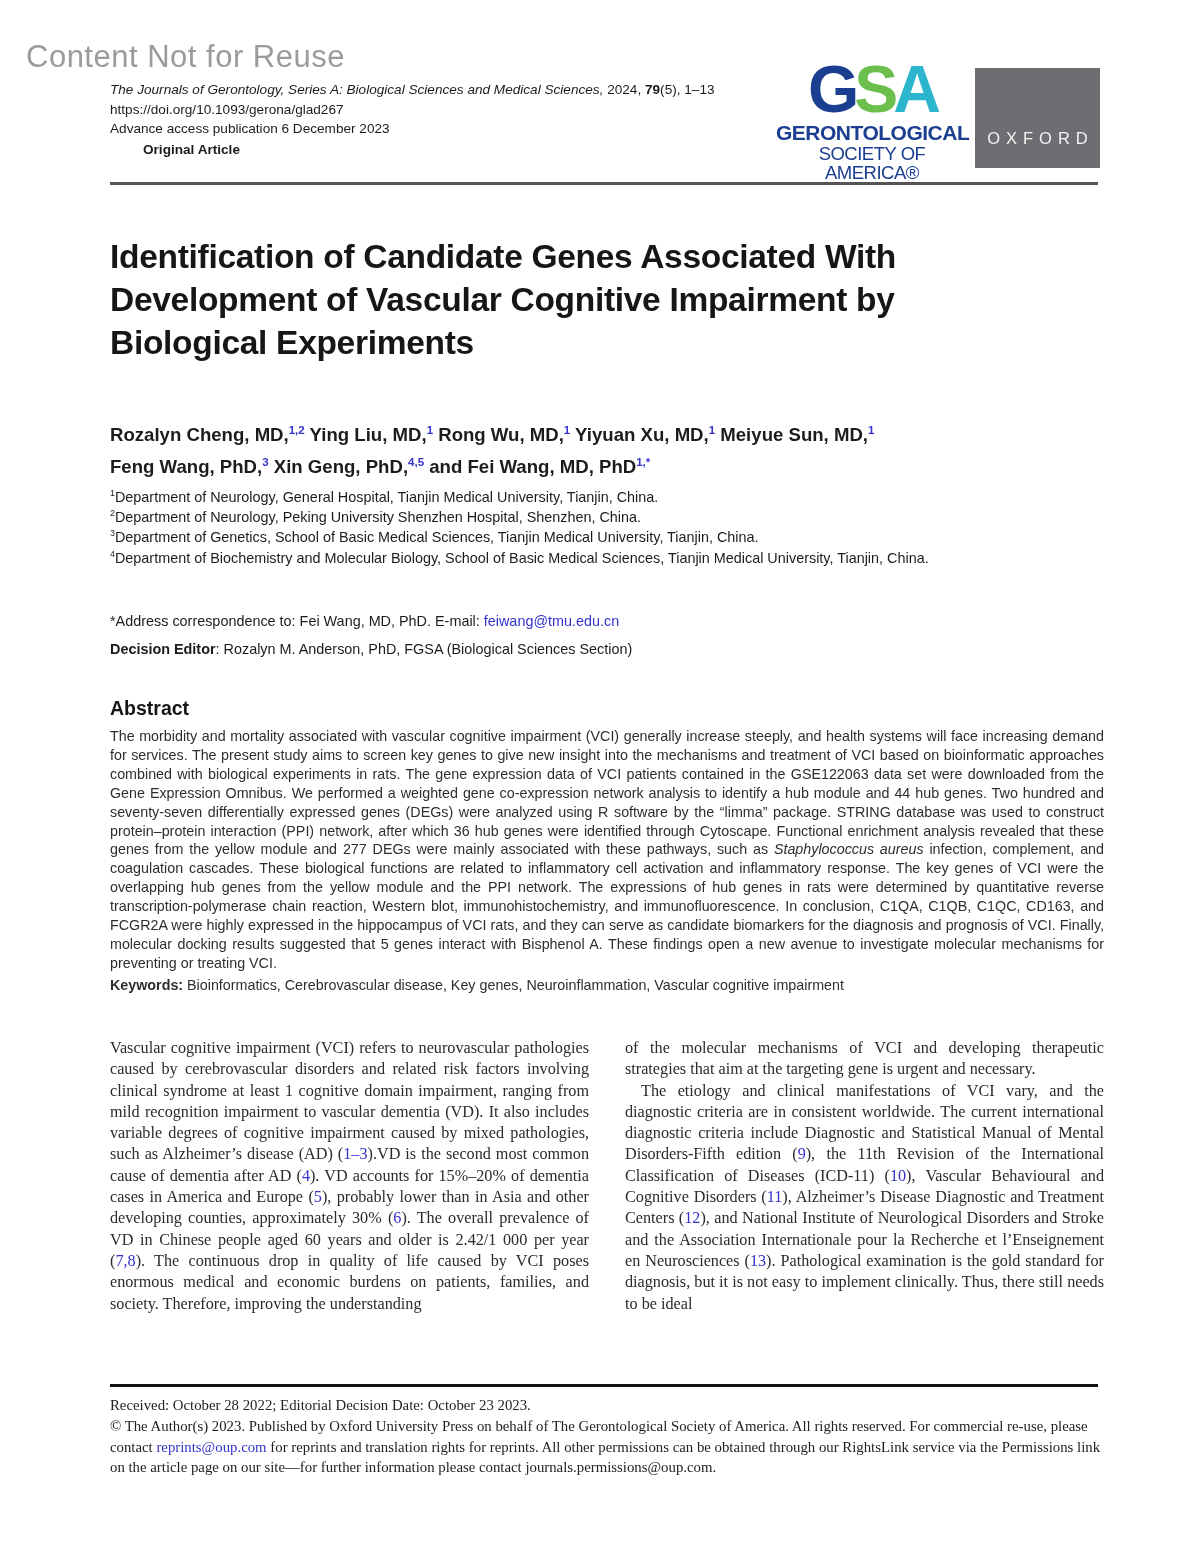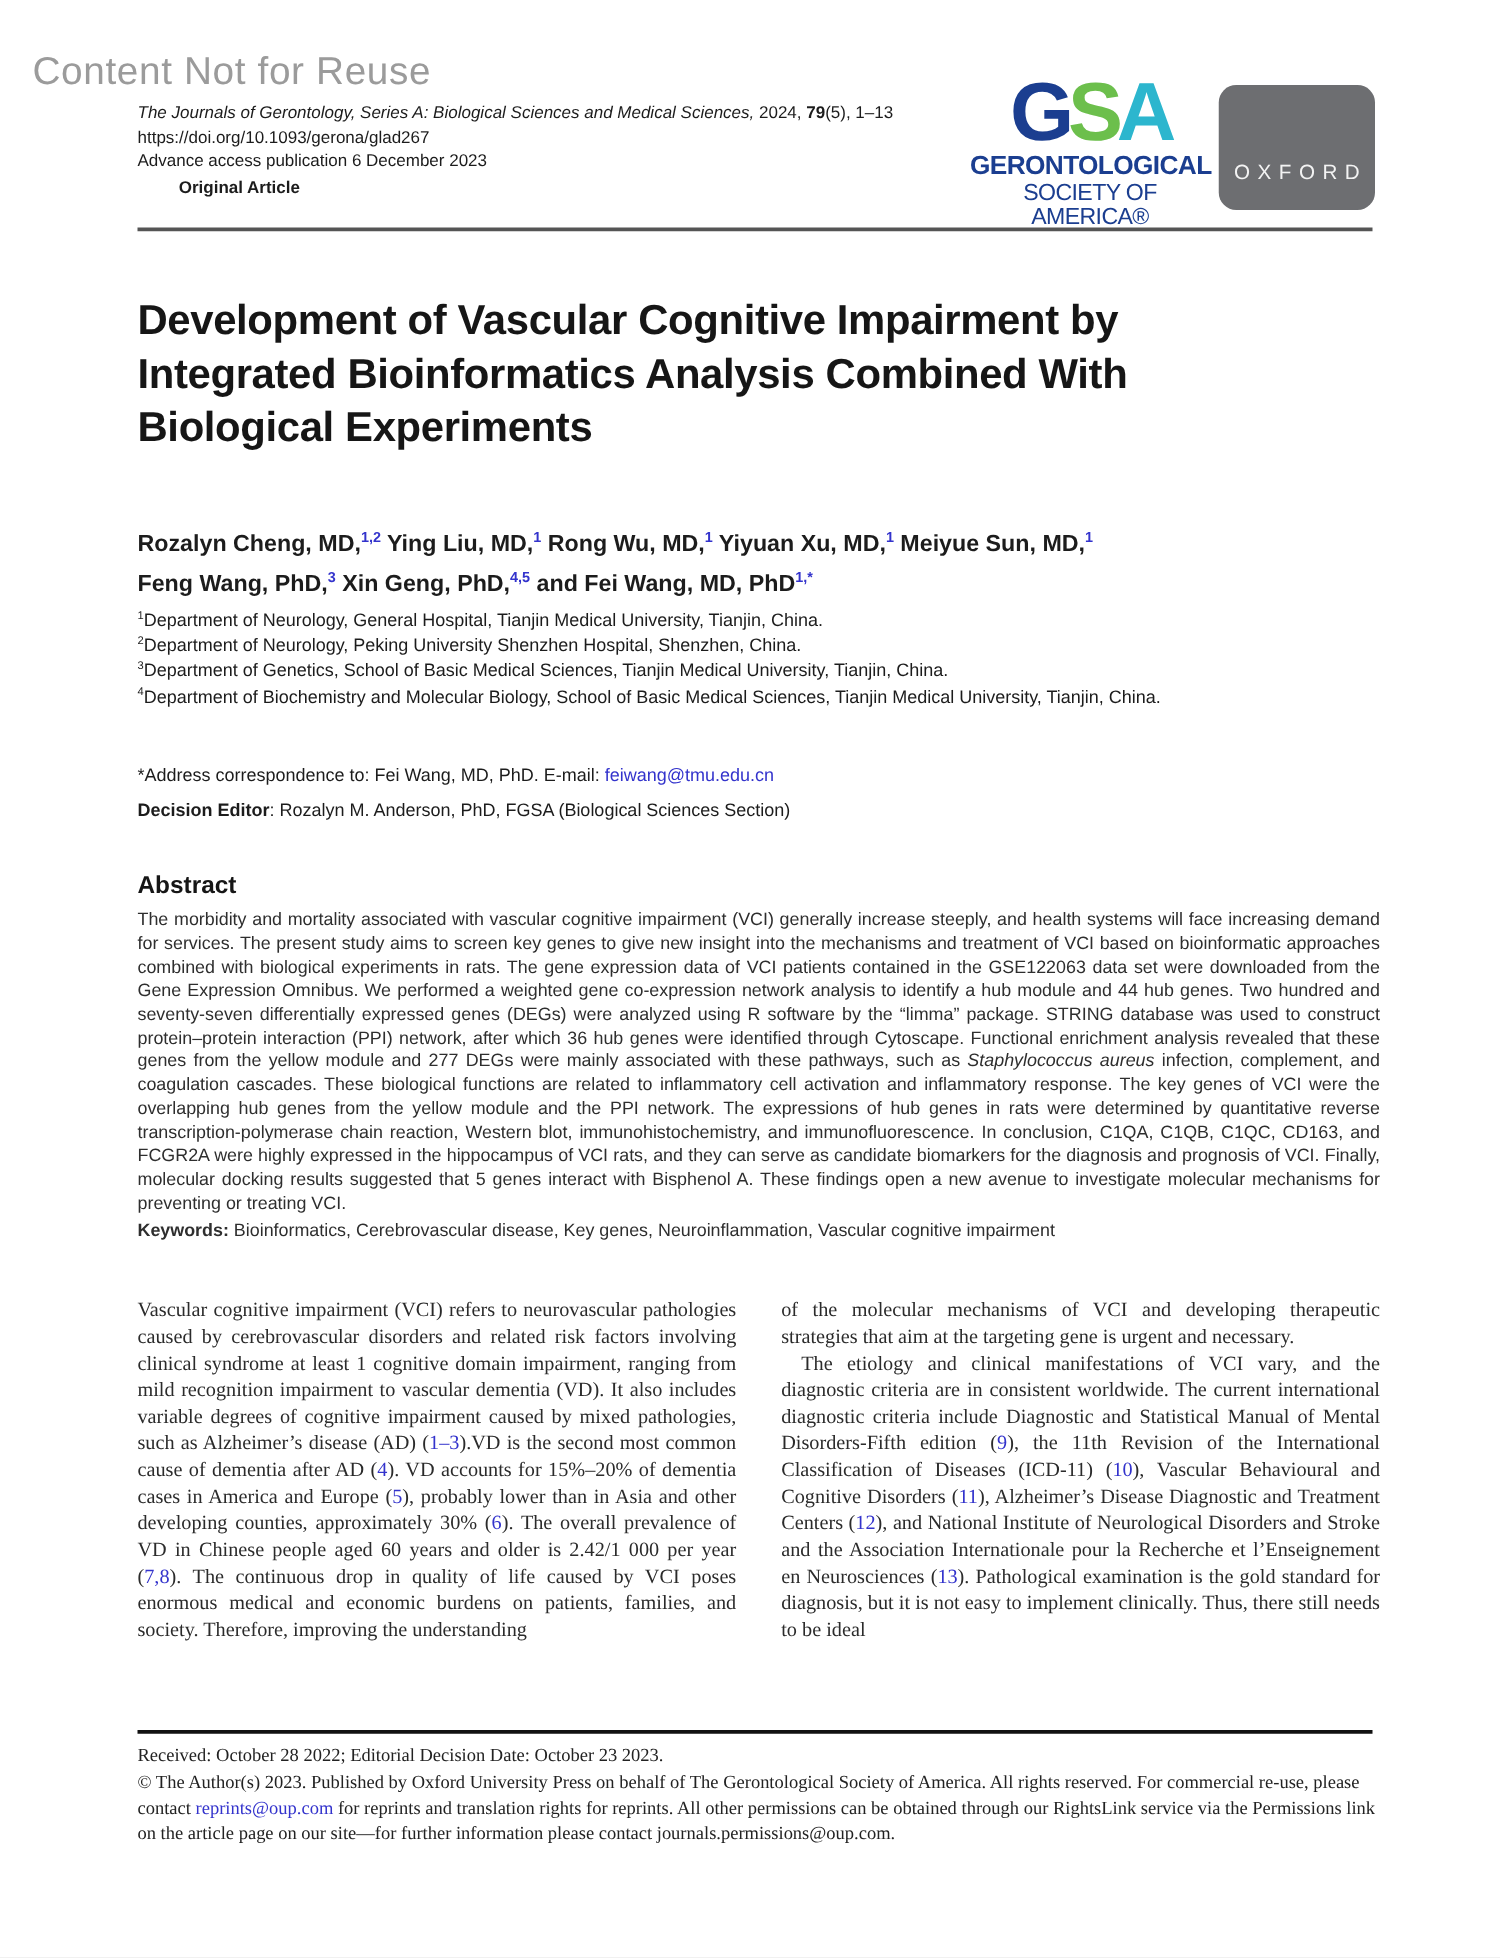--- a/index.html
+++ b/index.html
@@ -18,21 +18,21 @@
     position:absolute; left:110px; top:80px; width:660px;
     font-size:13.6px; line-height:19.5px; color:#1c1c1c;
   }
   .masthead-info .article-type { font-weight:bold; margin-top:1px;margin-left:33px; }
   .gsa-logo { position:absolute; left:776px; top:58px; width:192px; text-align:center; }
   .gsa-letters { font-size:66px; font-weight:bold; line-height:62px; letter-spacing:-5px; font-family:"Liberation Sans", sans-serif; }
   .gsa-line1 { font-size:21px; font-weight:bold; color:#1b3e90; line-height:22px; margin-top:2px; letter-spacing:-0.5px; }
   .gsa-line2 { font-size:18.5px; font-weight:normal; color:#1b3e90; line-height:19px; letter-spacing:-0.5px; }
   .oxford-logo {
     position:absolute; left:975px; top:68px; width:125px; height:100px;
-    background:#6d6e71; display:flex; align-items:flex-end; justify-content:center;border-radius:14px;
+    background:#6d6e71; display:flex; align-items:flex-end; justify-content:center;
   }
   .oxford-label { color:#f3f3f3; font-size:16.5px; letter-spacing:6px; padding-bottom:20px; padding-left:6px; }
   .header-rule { position:absolute; left:110px; top:182px; width:988px; height:3px; background:#555555; }
 
   
   .article-title {
     position:absolute; left:110px; top:235px; width:920px;
     font-size:33.5px; font-weight:bold; line-height:43px; color:#161616;
     letter-spacing:-0.3px;
   }
@@ -99,22 +99,22 @@
     <div class="gsa-line2">SOCIETY OF AMERICA®</div>
   </div>
 
   <div class="oxford-logo">
     <div class="oxford-label">OXFORD</div>
   </div>
 
   <div class="header-rule"></div>
 
   <h1 class="article-title">
+    <div>Identification of Candidate Genes Associated With</div>
     <div>Development of Vascular Cognitive Impairment by</div>
-    <div>Integrated Bioinformatics Analysis Combined With</div>
     <div>Biological Experiments</div>
   </h1>
 
   <div class="authors">
     <div><span>Rozalyn Cheng, MD,</span><span class="seg-sup seg-link">1,2</span><span> Ying Liu, MD,</span><span class="seg-sup seg-link">1</span><span> Rong Wu, MD,</span><span class="seg-sup seg-link">1</span><span> Yiyuan Xu, MD,</span><span class="seg-sup seg-link">1</span><span> Meiyue Sun, MD,</span><span class="seg-sup seg-link">1</span></div>
     <div><span>Feng Wang, PhD,</span><span class="seg-sup seg-link">3</span><span> Xin Geng, PhD,</span><span class="seg-sup seg-link">4,5</span><span> and Fei Wang, MD, PhD</span><span class="seg-sup seg-link">1,*</span></div>
   </div>
 
   <div class="affiliations">
     <p><span class="seg-sup">1</span><span>Department of Neurology, General Hospital, Tianjin Medical University, Tianjin, China.</span></p>

